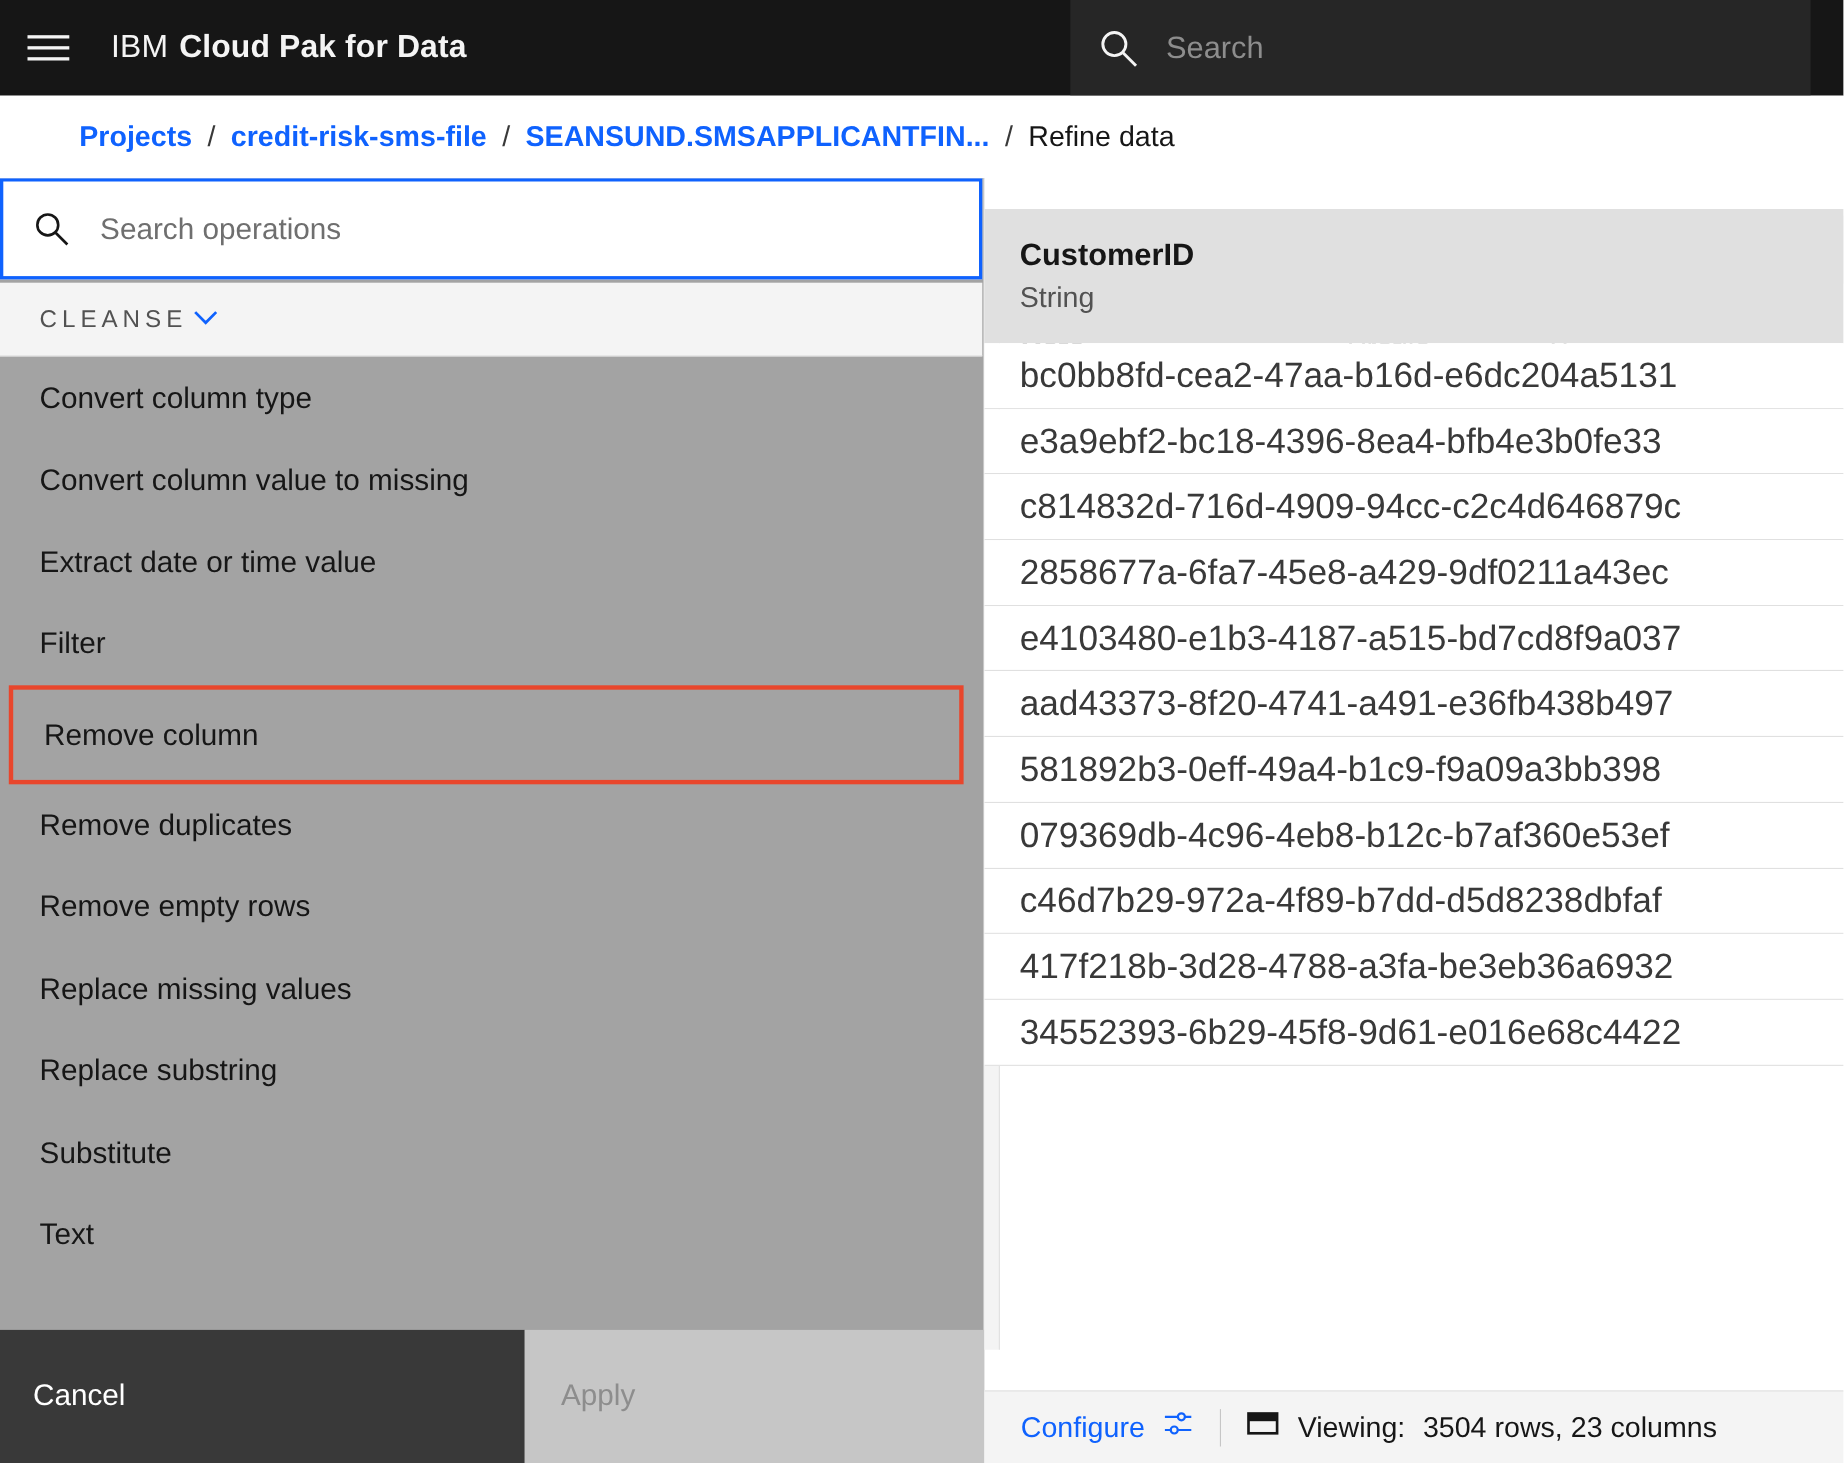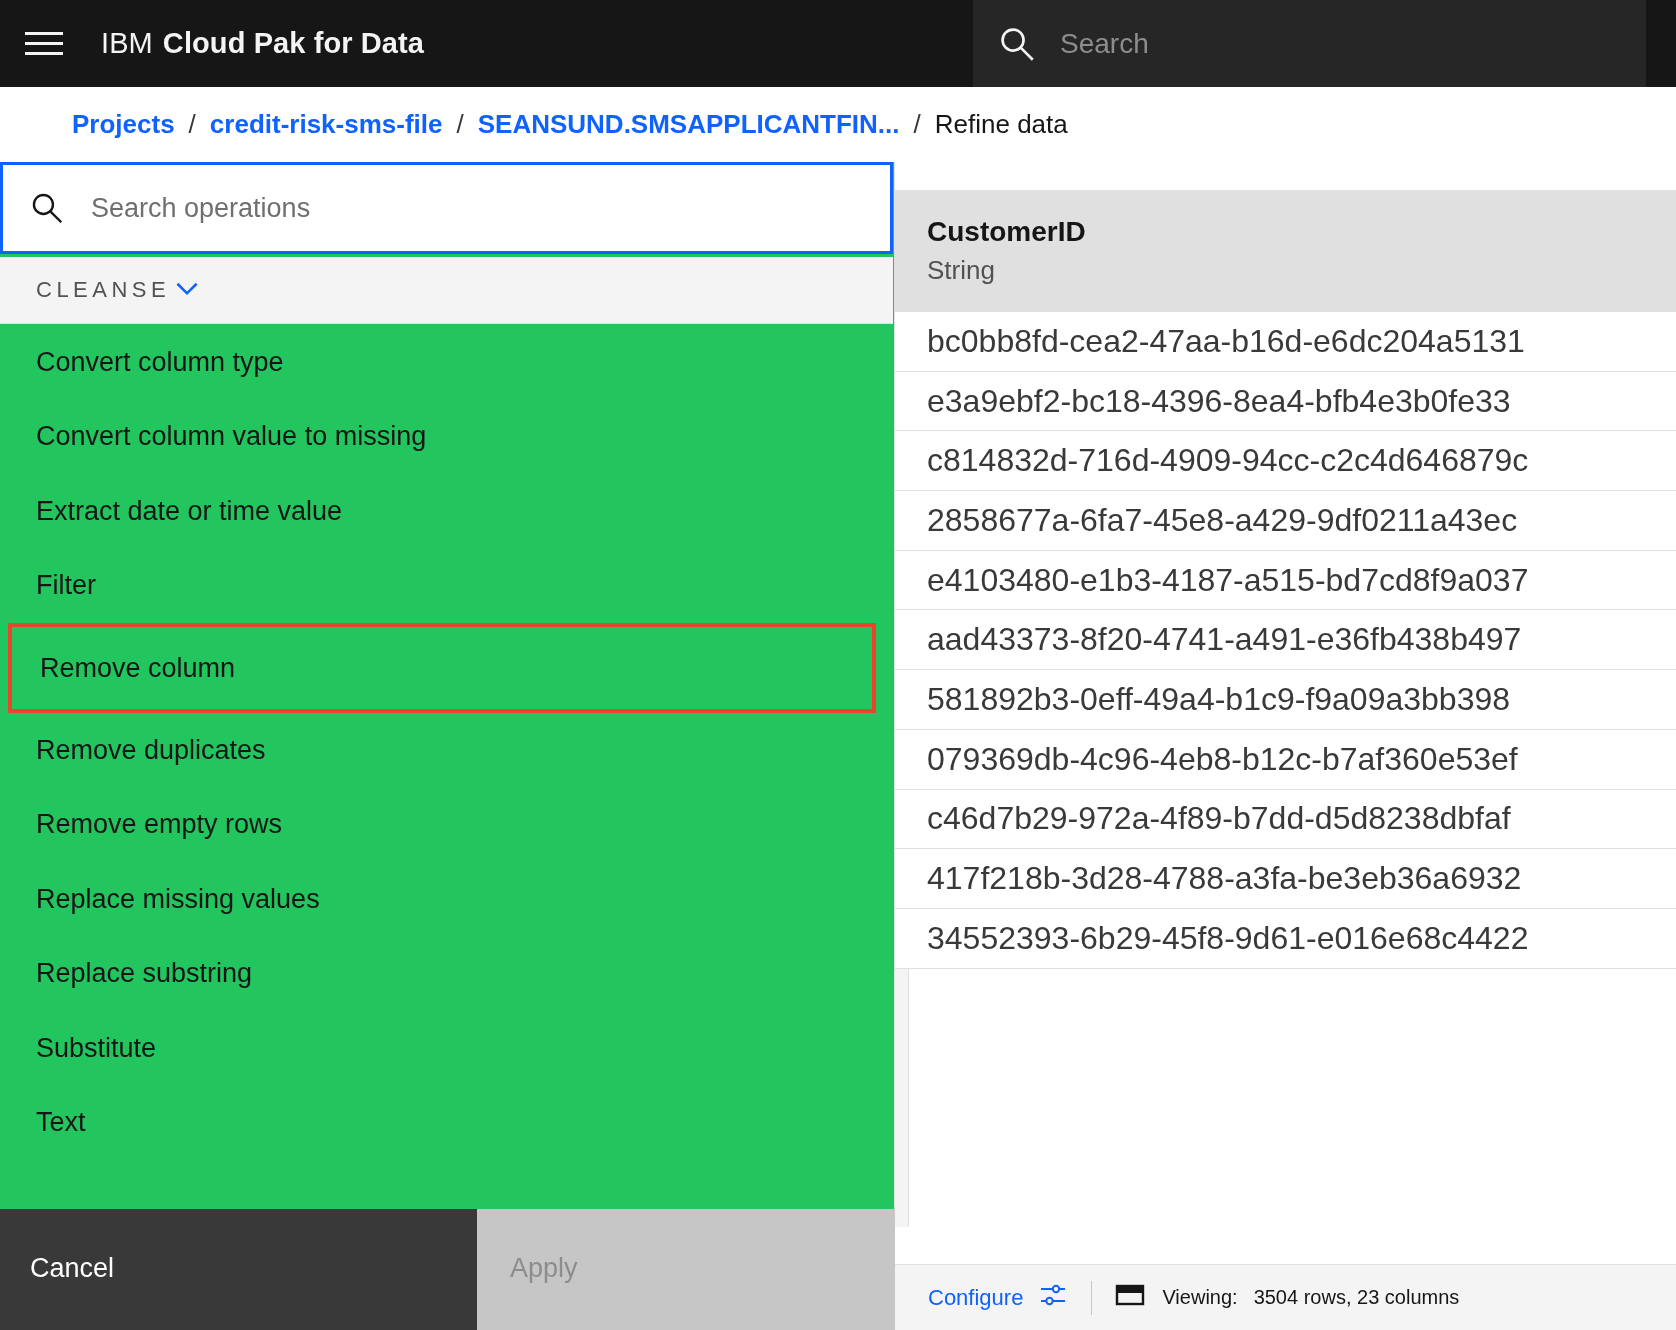--- a/index.html
+++ b/index.html
@@ -73,21 +73,21 @@
     color: #0f62fe; text-decoration: none; font-weight: 600;
     white-space: nowrap;
   }
   .breadcrumb .sep { color: #393939; margin: 0 14px; font-weight: 400; }
   .breadcrumb .current { color: #161616; white-space: nowrap; }
 
   
   .left-panel {
     position: absolute; left: 0; top: 162px;
     width: 895px; height: 1168px;
-    background: #22c55e;
+    background: #a3a3a3;
     border-right: 1px solid #e0e0e0;
     box-sizing: border-box;
     overflow: hidden;
   }
   .search-ops {
     position: absolute; left: 0; top: 0;
     width: 893px; height: 92px;
     background: #ffffff;
     border: 3px solid #0f62fe;
     box-sizing: border-box;
@@ -243,29 +243,29 @@
   .statusbar {
     position: absolute; left: 895px; top: 1264px;
     width: 781px; height: 66px;
     background: #f4f4f4;
     display: flex; align-items: center;
     padding-left: 33px;
     box-sizing: border-box;
     border-top: 1px solid #e0e0e0;
   }
   .statusbar .configure {
-    color: #0f62fe; font-size: 22px; cursor: pointer;
+    color: #0f62fe; font-size: 26px; cursor: pointer;
     display: flex; align-items: center; gap: 14px;
   }
   .statusbar .vdivider {
     width: 1px; height: 34px; background: #c6c6c6; margin: 0 22px;
   }
   .statusbar .viewing {
     display: flex; align-items: center; gap: 16px;
-    font-size: 20px; color: #161616; white-space: nowrap;
+    font-size: 26px; color: #161616; white-space: nowrap;
   }
   .statusbar .viewing .vlabel { font-weight: 400; }
 </style>
 </head>
 <body>
 
 <div class="topbar">
   <div class="hamburger">
     <div class="bars">
       <span></span>

